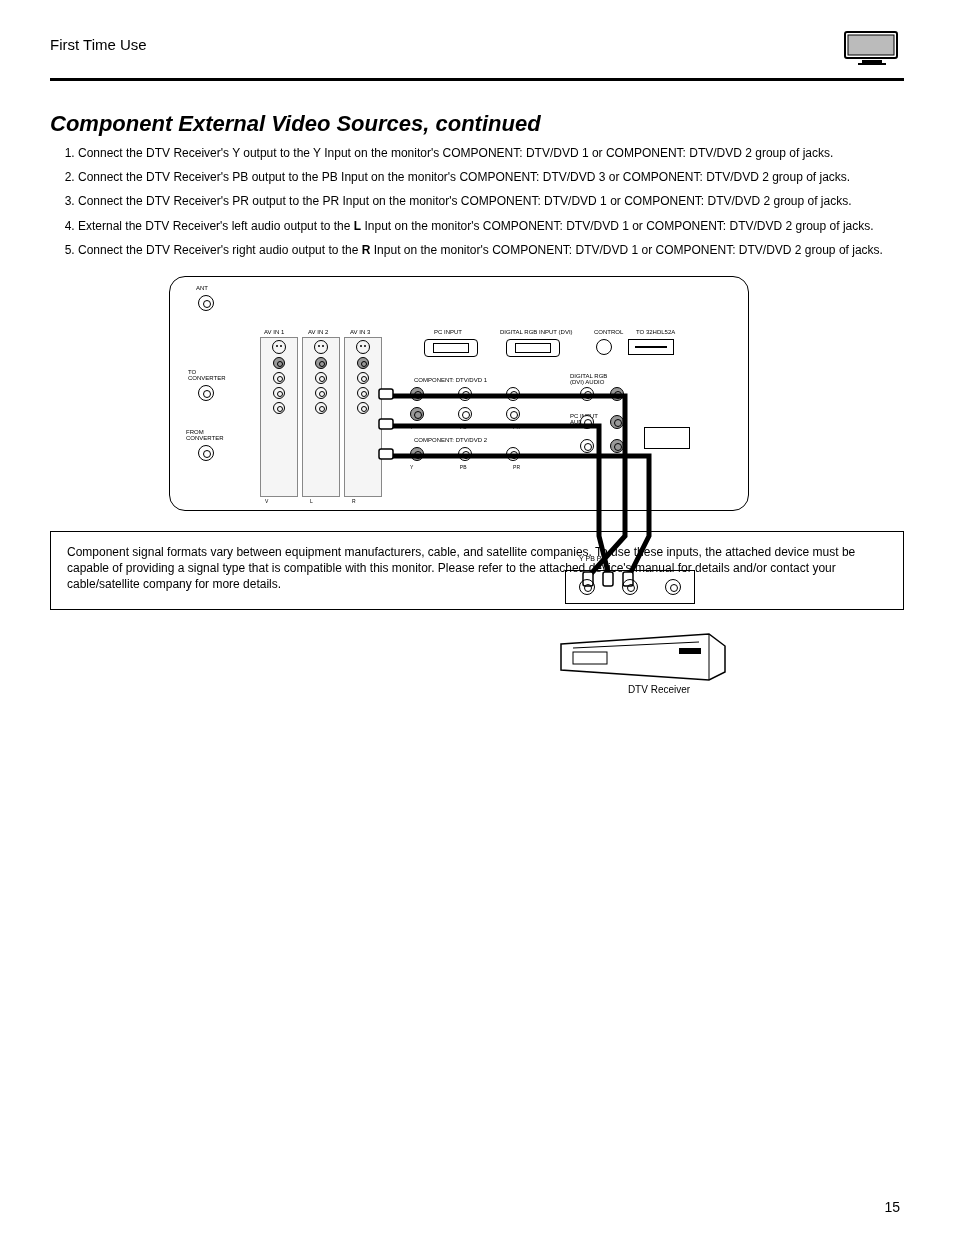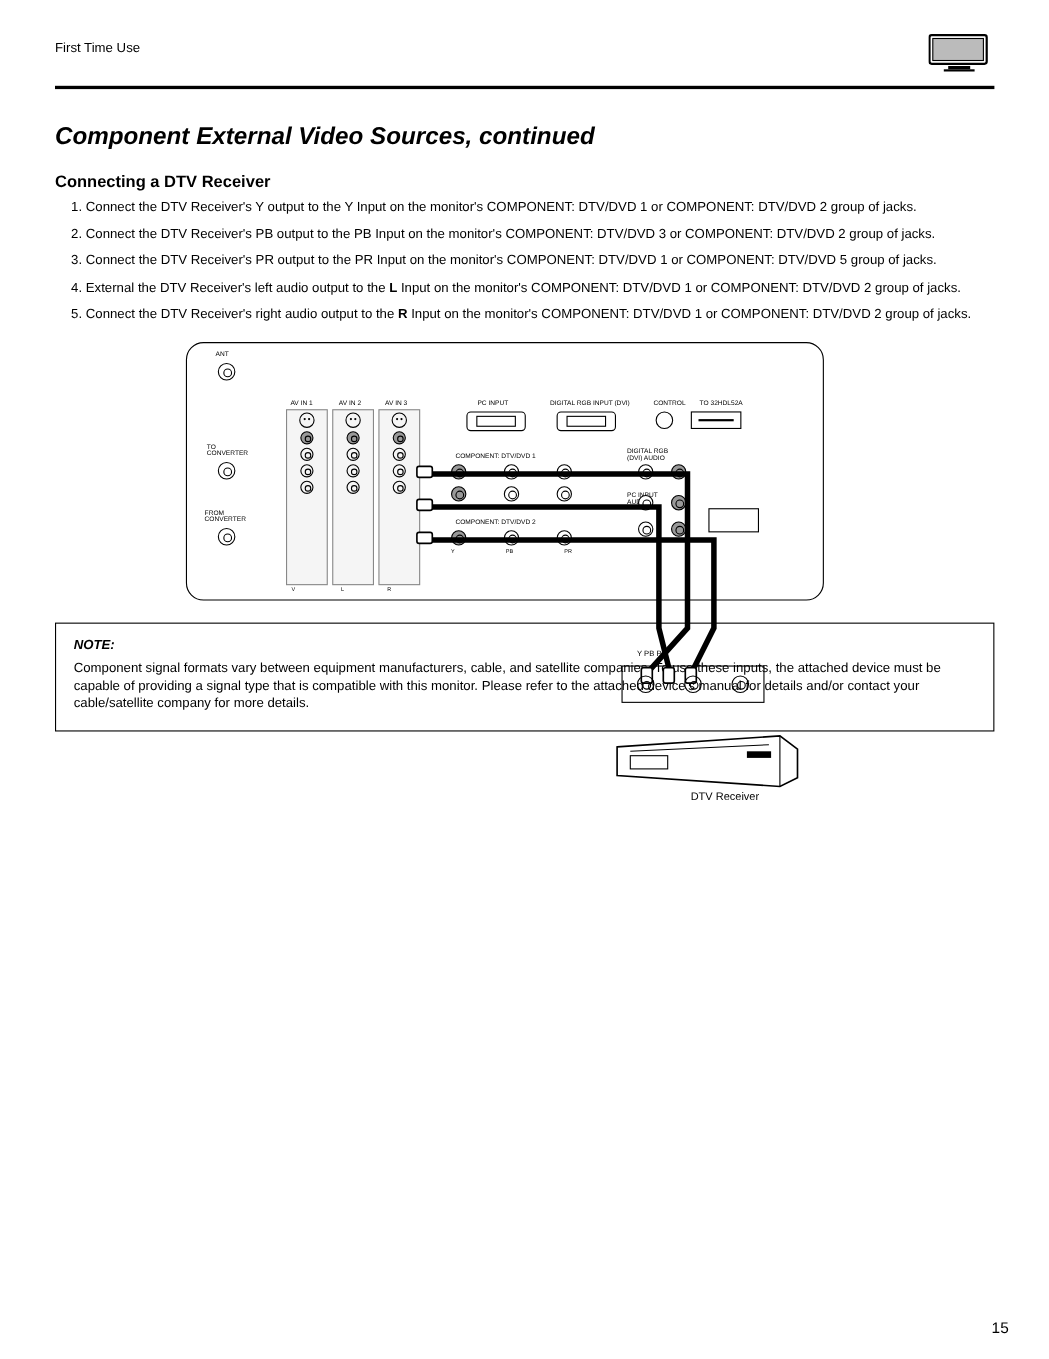--- a/index.html
+++ b/index.html
@@ -12,21 +12,21 @@
       color: #000;
       position: relative;
       padding: 30px 50px 40px 50px;
     }
     
     .header {
       position: relative;
       height: 40px;
     }
     .header-text {
-      font-size: 12px;
+      font-size: 15px;
       padding-top: 6px;
     }
     .tv-icon {
       position: absolute;
       right: 0;
       top: 0;
       width: 60px;
       height: 36px;
     }
     .tv-icon svg { display: block; }
@@ -132,21 +132,21 @@
       border: 1px solid #000;
       padding: 12px 16px 16px 16px;
       margin-top: 20px;
     }
     .note-box .nb-head { font-weight:bold; font-style: italic; margin-bottom: 6px;}
     .note-box p { line-height:1.35; }
     
     .page-num {
       position: absolute;
       bottom: 20px;
-      right: 37px;
+      right: 54px;
       font-size: 14px;
       text-align: right;
     }
   </style>
 </head>
 <body>
 
 <div class="header">
   <div class="header-text">First Time Use</div>
   <div class="tv-icon">
@@ -159,25 +159,24 @@
   </div>
 </div>
 <hr class="header-rule">
 
 <h1>
   <span>Component External Video Sources,</span>
   <span class="sub">continued</span>
 </h1>
 
 <div class="section">
-  <h2>Connecting a DTV Receiver</h2>
   <ol class="steps">
     <li>Connect the DTV Receiver's Y output to the Y Input on the monitor's COMPONENT: DTV/DVD 1 or COMPONENT: DTV/DVD 2 group of jacks.</li>
     <li>Connect the DTV Receiver's PB output to the PB Input on the monitor's COMPONENT: DTV/DVD 3 or COMPONENT: DTV/DVD 2 group of jacks.</li>
-    <li>Connect the DTV Receiver's PR output to the PR Input on the monitor's COMPONENT: DTV/DVD 1 or COMPONENT: DTV/DVD 5 group of jacks.</li>
+    <li>Connect the DTV Receiver's PR output to the PR Input on the monitor's COMPONENT: DTV/DVD 1 or COMPONENT: DTV/DVD 2 group of jacks.</li>
     <li>
       <span>External the DTV Receiver's left audio output to the </span><b>L</b><span> Input on the monitor's COMPONENT: DTV/DVD 1 or COMPONENT: DTV/DVD 2 group of jacks.</span>
     </li>
     <li>
       <span>Connect the DTV Receiver's right audio output to the </span><b>R</b><span> Input on the monitor's COMPONENT: DTV/DVD 1 or COMPONENT: DTV/DVD 2 group of jacks.</span>
     </li>
   </ol>
 </div>
 
 <div class="diagram-wrap">
@@ -321,17 +320,16 @@
           <rect x="120" y="22" width="22" height="6" fill="#000"></rect>
           <line x1="14" y1="22" x2="140" y2="16" stroke="#000"></line>
         </svg>
       </div>
       <div style="text-align:center; font-size:10px; margin-top:2px;">DTV Receiver</div>
     </div>
   </div>
 </div>
 
 <div class="note-box">
-  <div class="nb-head">NOTE:</div>
   <p>Component signal formats vary between equipment manufacturers, cable, and satellite companies. To use these inputs, the attached device must be capable of providing a signal type that is compatible with this monitor. Please refer to the attached device's manual for details and/or contact your cable/satellite company for more details.</p>
 </div>
 
 <div class="page-num">15</div>
 
 </body></html>

